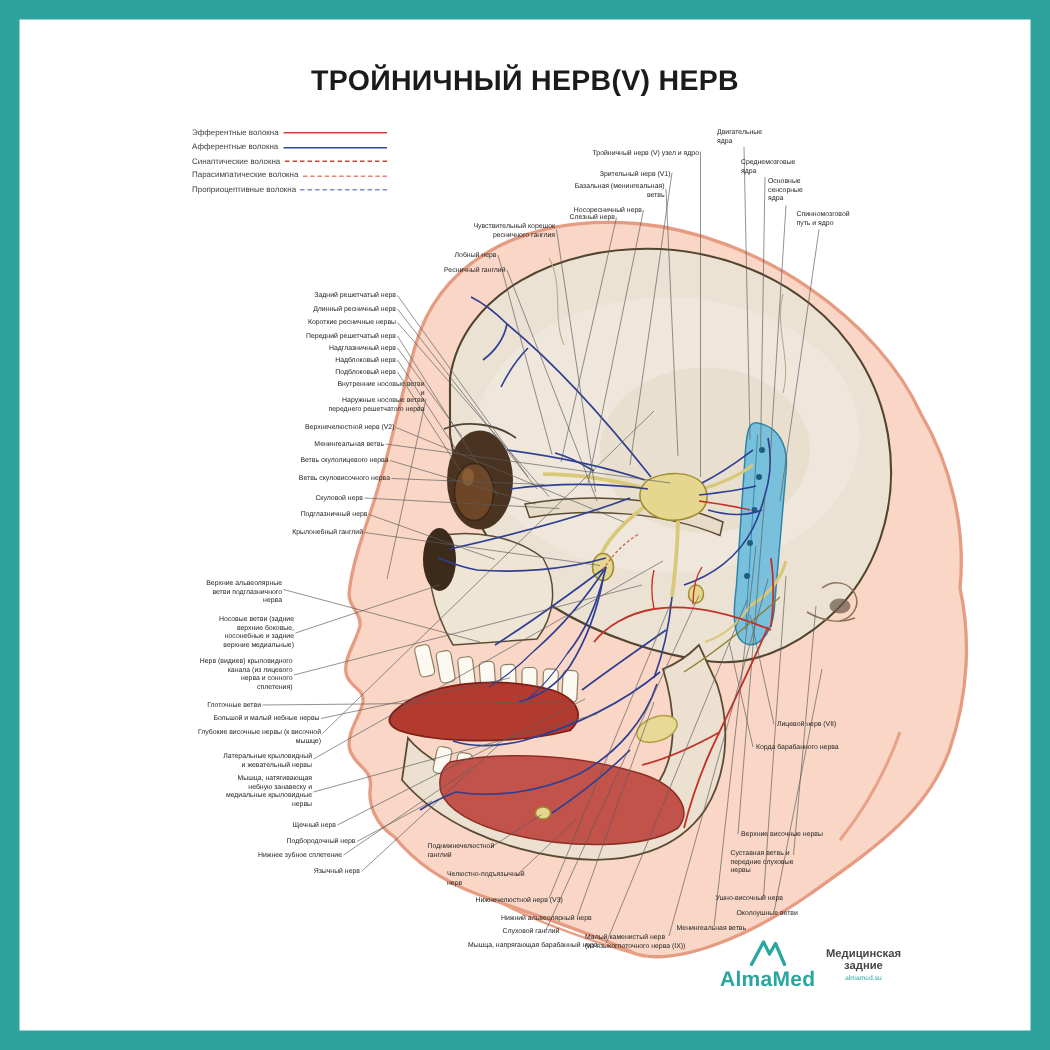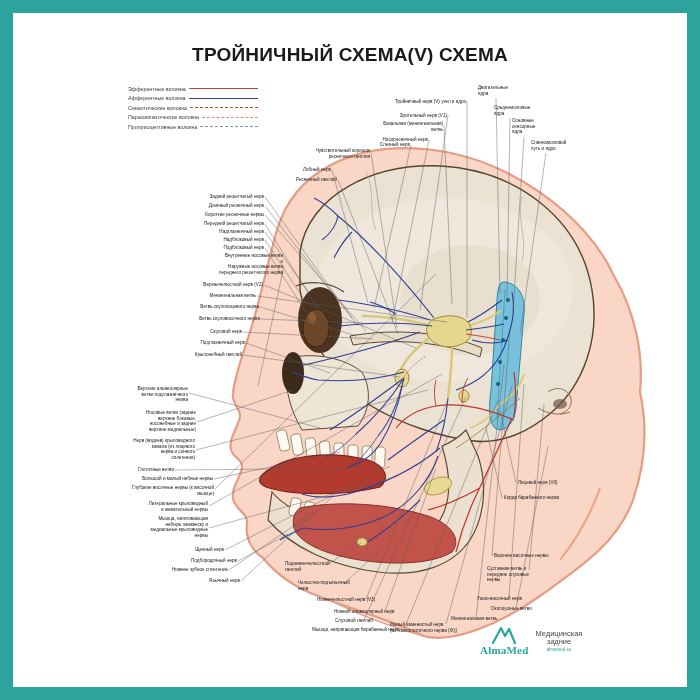--- a/index.html
+++ b/index.html
@@ -24,31 +24,31 @@
   .label-layer{position:absolute;left:0;top:0;width:700px;height:700px;pointer-events:none;}
   .lbl{
     position:absolute;font-size:4.6px;line-height:1.25;color:#222;
     white-space:pre-line;
   }
   .lbl.r{text-align:right;}
   .logo{
     position:absolute;left:480px;top:626px;display:flex;align-items:center;gap:7px;
   }
   .logo .mark-col{display:flex;flex-direction:column;align-items:center;}
-  .logo .wordmark{font-size:11px;font-weight:bold;color:#2aa6a1;letter-spacing:.2px;font-family:Liberation Serif, serif;}
+  .logo .wordmark{font-size:14px;font-weight:bold;color:#2aa6a1;letter-spacing:.2px;}
   .logo .text-col{display:flex;flex-direction:column;align-items:center;}
-  .logo .mt{font-size:7.5px;font-weight:normal;color:#474747;line-height:1.05;text-align:center;}
+  .logo .mt{font-size:7.5px;font-weight:bold;color:#474747;line-height:1.05;text-align:center;}
   .logo .site{font-size:4.5px;color:#2aa6a1;margin-top:1px;}
 </style>
 </head>
 <body>
 
 <div class="poster"></div>
 
-<div class="title">ТРОЙНИЧНЫЙ СХЕМА(V) СХЕМА</div>
+<div class="title">ТРОЙНИЧНЫЙ НЕРВ(V) НЕРВ</div>
 
 <div class="legend">
     <div class="legend-row">
       <span class="txt">Эфферентные волокна</span>
       <span class="line" style="border-top: 1px solid rgb(196, 69, 54);"></span>
     </div>
     <div class="legend-row">
       <span class="txt">Афферентные волокна</span>
       <span class="line" style="border-top: 1px solid rgb(49, 71, 158);"></span>
     </div>

